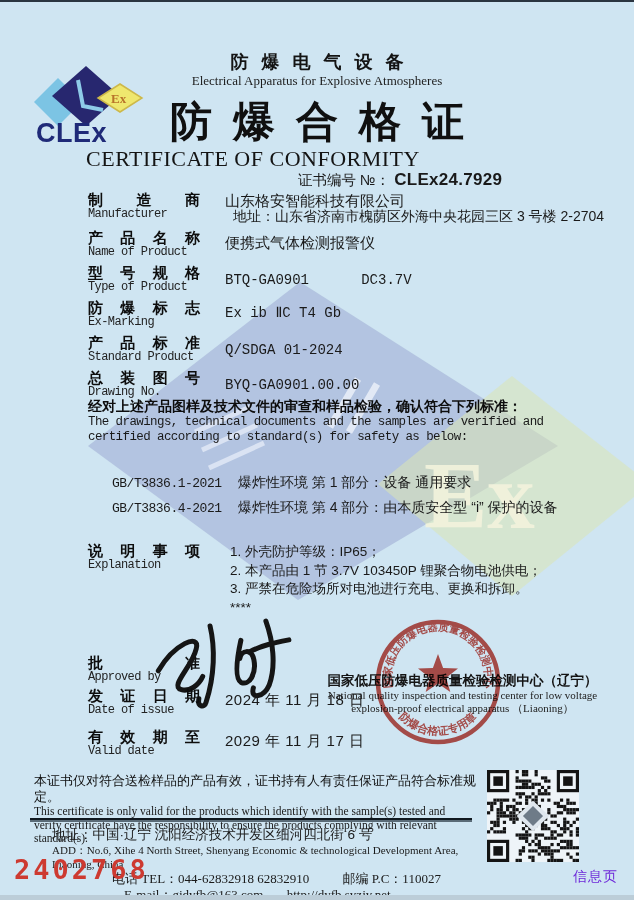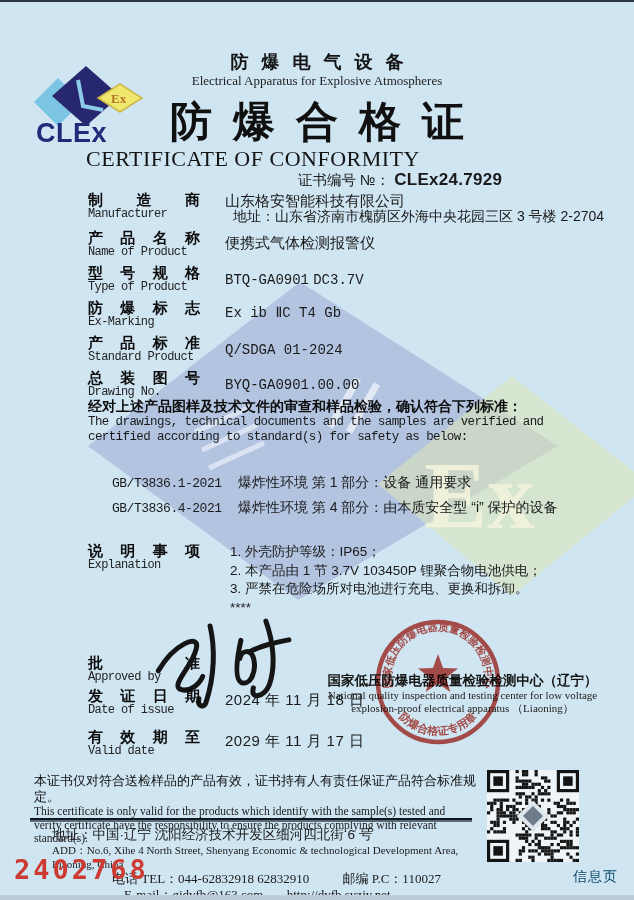--- a/index.html
+++ b/index.html
@@ -25,21 +25,21 @@
   .fields{left:88px;top:192px;right:14px;}
   .frow{display:flex;margin-bottom:6px;}
   .lblblk{width:137px;flex:0 0 137px;}
   .lcn{display:block;width:112px;font-size:15px;line-height:16px;font-weight:bold;
        text-align:justify;text-align-last:justify;color:#0d0d0d;}
   .len{display:block;font-size:12px;line-height:13px;letter-spacing:-.6px;
        font-family:"Liberation Mono",monospace;color:#222;}
   .fval{font-size:15px;line-height:16px;padding-top:1px;}
   .fval .mono{font-family:"Liberation Mono",monospace;font-size:14px;}
   .fsub{font-size:14px;line-height:15px;margin-left:8px;}
-  .fextra{}
+  .fextra{margin-left:48px;}
 
   .statement{left:88px;top:398px;width:520px;}
   .st-cn{font-size:14px;font-weight:bold;line-height:17px;color:#0d0d0d;}
   .st-en{font-size:12.5px;line-height:15px;font-family:"Liberation Mono",monospace;letter-spacing:-.6px;}
 
   .standards{left:112px;top:474px;width:500px;}
   .srow{margin-bottom:7px;font-size:14px;line-height:16px;}
   .scode{display:inline-block;width:122px;font-family:"Liberation Mono",monospace;font-size:13px;letter-spacing:-.5px;}
 
   .explain{left:88px;top:543px;right:14px;display:flex;}
@@ -66,21 +66,21 @@
   .ft-adden{font-size:11px;line-height:14px;font-family:"Liberation Serif",serif;}
   .ft-line{font-size:13px;line-height:16px;font-family:"Liberation Serif",serif;}
   .ft-tel{margin-left:60px;}
   .ft-mail{margin-left:72px;}
   .gap30{display:inline-block;width:30px;}
   .gap20{display:inline-block;width:20px;}
 
   .qr{left:487px;top:770px;width:92px;height:92px;}
   .serial{left:14px;top:854px;font-family:"DejaVu Sans Mono",monospace;font-size:27px;
           font-weight:bold;color:#cd3a31;letter-spacing:3px;}
-  .infopage{right:16px;top:868px;font-size:14px;color:#0c4a6e;letter-spacing:1px;margin-left:13px;}
+  .infopage{right:16px;top:868px;font-size:14px;color:#6d28d9;letter-spacing:1px;margin-left:13px;}
 
   .seal{left:368px;top:612px;opacity:.88;mix-blend-mode:multiply;}
   .sig{left:150px;top:615px;}
   .logo{left:28px;top:50px;}
 </style>
 </head>
 <body>
 
 <div id="page">
 

